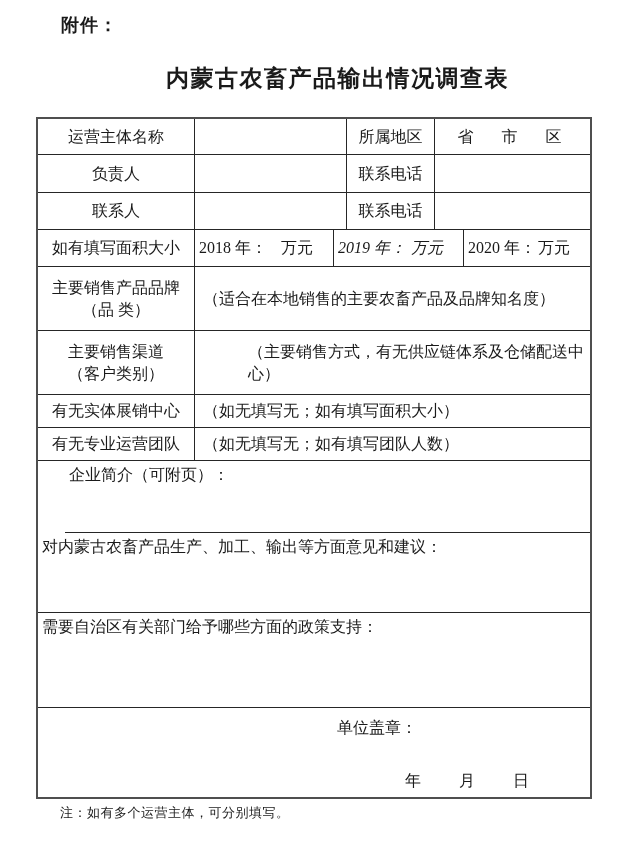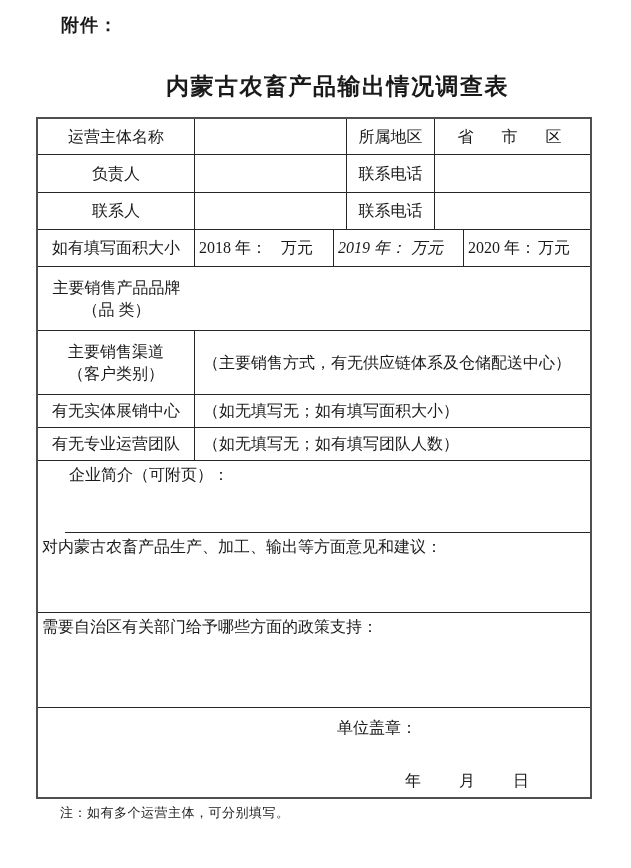--- a/index.html
+++ b/index.html
@@ -7,21 +7,21 @@
     width:631px;height:868px;background:#ffffff;position:relative;
     font-family:"Liberation Serif","DejaVu Serif",serif;color:#1a1a1a;
     overflow:hidden;
   }
   .attachment{
     position:absolute;left:61px;top:13px;
     font-family:"Liberation Sans","DejaVu Sans",sans-serif;
     font-weight:bold;font-size:18px;letter-spacing:1px;
   }
   .title{
-    position:absolute;left:0;right:0;top:55px;margin:16px;text-align:center;
+    position:absolute;left:0;right:0;top:55px;margin:8px;text-align:center;
     font-family:"Liberation Sans","DejaVu Sans",sans-serif;
     font-weight:bold;font-size:23px;letter-spacing:1.5px;padding-left:44px;
   }
   .form-table{
     position:absolute;left:36px;top:117px;width:556px;
     border:2px solid #4f4f4f;box-sizing:border-box;
     font-size:16px;line-height:1.35;
   }
   .tr{display:flex;border-bottom:1px solid #262626;box-sizing:border-box;}
   .tr:last-child{border-bottom:none;}
@@ -39,21 +39,21 @@
   .c2{width:152px;flex:0 0 152px;}
   .c3{width:88px;flex:0 0 88px;}
   .c4{flex:1;}
   
   .y1{width:139px;flex:0 0 139px;}
   .y2{width:130px;flex:0 0 130px;font-style:italic;}
   .y3{flex:1;}
   .year-cell{justify-content:space-between;padding:0 20px 0 4px;}
   
   .r1{height:36px;}  .r2{height:38px;}  .r3{height:37px;}  .r4{height:37px;}
-  .r5{height:64px;}  .r6{height:64px;}  .r7{height:33px;}  .r8{height:33px;}
+  .r5{height:64px;}  .r6{height:64px;gap:45px;}  .r7{height:33px;}  .r8{height:33px;}
   .r9{height:72px;margin-left:27px;}  .r10{height:80px;} .r11{height:95px;} .r12{height:89px;position:relative;}
   .fullcell{flex:1;align-items:flex-start;padding:3px 6px 0 4px;}
   .seal{position:absolute;left:299px;top:9px;}
   .dateline{position:absolute;left:367px;bottom:5px;letter-spacing:2px;}
   .note{
     position:absolute;left:60px;top:804px;font-size:13px;letter-spacing:0.5px;
   }
 </style>
 </head>
 <body>
@@ -99,20 +99,21 @@
       <span>2020 年：</span>
       <span>万元</span>
     </div>
   </div>
 
   <div class="tr r5">
     <div class="td label stack c1">
       <span>主要销售产品品牌</span>
       <span>（品 类）</span>
     </div>
+    <div class="td c4 content-cell">（适合在本地销售的主要农畜产品及品牌知名度）</div>
   </div>
 
   <div class="tr r6">
     <div class="td label stack c1">
       <span>主要销售渠道</span>
       <span>（客户类别）</span>
     </div>
     <div class="td c4 content-cell">（主要销售方式，有无供应链体系及仓储配送中心）</div>
   </div>
 

